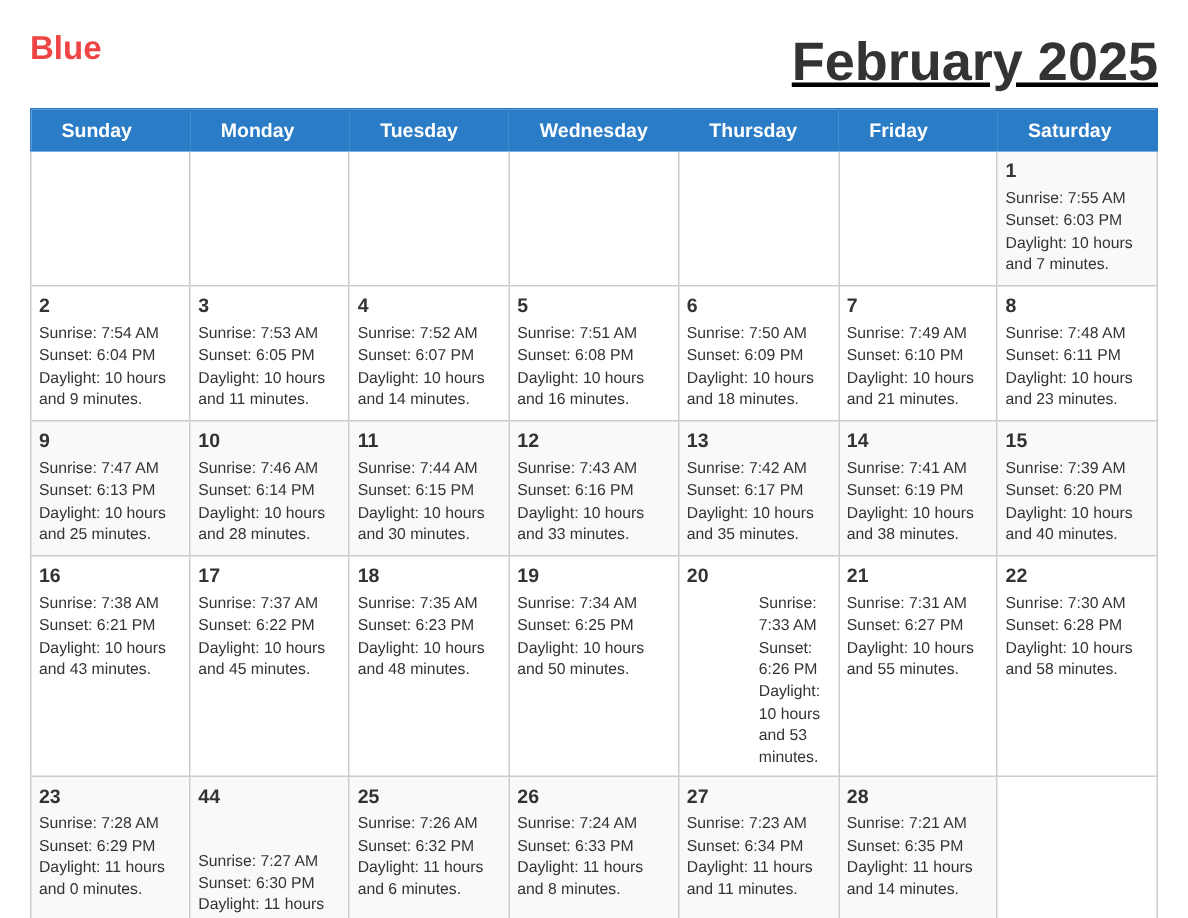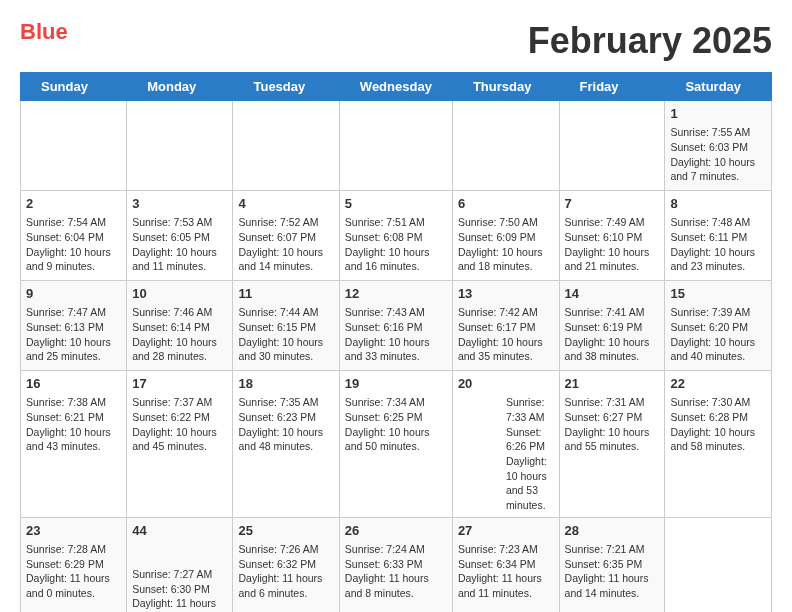--- a/index.html
+++ b/index.html
@@ -15,20 +15,21 @@
       justify-content: space-between;
       align-items: flex-start;
       margin-bottom: 10px;
     }
     .logo {
       display: flex;
       align-items: center;
     }
     .title-block {
       text-align: right;
+      text-decoration: underline;
     }
     .main-title {
       font-size: 36px;
       font-weight: bold;
       color: #333;
     }
     .subtitle {
       font-size: 16px;
       color: #555;
     }

